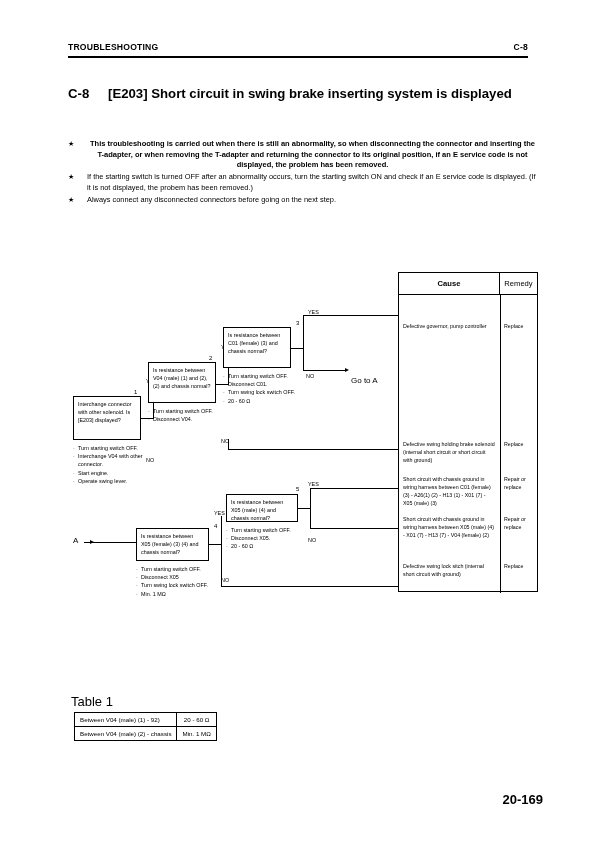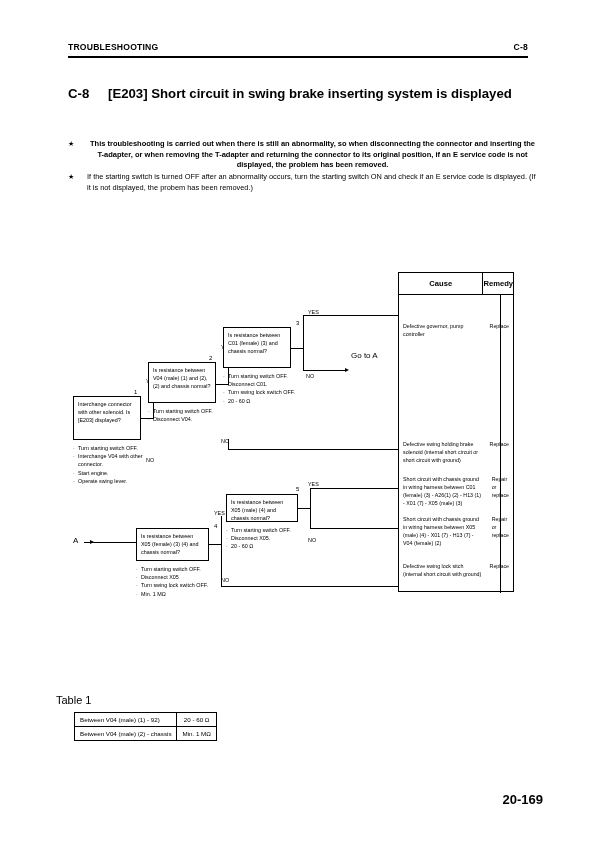--- a/index.html
+++ b/index.html
@@ -81,21 +81,21 @@
     top: 272px;
     width: 470px;
     height: 390px;
   }
 
   
   .ct {
     position: absolute;
     left: 330px;
     top: 0px;
-    width: 116px;
+    width: 140px;
     height: 320px;
     border: 1px solid #000;
     box-sizing: border-box;
   }
   .ct-head {
     position: absolute;
     left: 0; top: 0;
     width: 100%;
     height: 22px;
     display: flex;
@@ -105,21 +105,21 @@
   .ct-head .c1 {
     width: 101px;
     border-right: 1px solid #000;
     box-sizing: border-box;
     display: flex; align-items: center; justify-content: center;
     font-size: 7.6px; font-weight: bold;
   }
   .ct-head .c2 {
     flex: 1;
     display: flex; align-items: center; justify-content: center;
-    font-size: 7.6px; font-weight: bold;
+    font-size: 7.6px; font-weight: normal;
   }
   .ct-vline {
     position: absolute;
     left: 101px; top: 22px;
     width: 1px; height: 298px;
     background: #000;
   }
   .ct-row {
     position: absolute;
     left: 0;
@@ -180,23 +180,23 @@
     position: absolute;
     width: 0; height: 0;
     border-top: 2.6px solid transparent;
     border-bottom: 2.6px solid transparent;
     border-left: 4.2px solid #000;
   }
 
   
   .tbl1-cap {
     position: absolute;
-    left: 56px;
+    left: 71px;
     top: 694px;
-    font-size: 11px;
+    font-size: 13px;
   }
   .tbl1 {
     position: absolute;
     left: 74px;
     top: 712px;
     border-collapse: collapse;
   }
   .tbl1 td {
     border: 1px solid #000;
     font-size: 6.2px;
@@ -231,20 +231,24 @@
 
 <div class="notes">
   <div class="note bold">
     <span class="star">★</span>
     <span class="note-text">This troubleshooting is carried out when there is still an abnormality, so when disconnecting the connector and inserting the T-adapter, or when removing the T-adapter and returning the connector to its original position, if an E service code is not displayed, the problem has been removed.</span>
   </div>
   <div class="note">
     <span class="star">★</span>
     <span class="note-text">If the starting switch is turned OFF after an abnormality occurs, turn the starting switch ON and check if an E service code is displayed. (If it is not displayed, the probem has been removed.)</span>
   </div>
+  <div class="note">
+    <span class="star">★</span>
+    <span class="note-text">Always connect any disconnected connectors before going on the next step.</span>
+  </div>
 </div>
 
 <div class="flow">
 
   <div class="ct">
     <div class="ct-head">
       <div class="c1">Cause</div>
       <div class="c2">Remedy</div>
     </div>
     <div class="ct-vline"></div>
@@ -338,21 +342,21 @@
   <div class="lbl" style="left:240px; top:38px;">YES</div>
   <div class="hline" style="left:223px; top:76px; width:12px;"></div>
   <div class="vline" style="left:235px; top:43px; height:34px;"></div>
 
   <div class="hline" style="left:235px; top:43px; width:95px;"></div>
   <div class="lbl" style="left:238px; top:102px;">NO</div>
 
   <div class="vline" style="left:235px; top:76px; height:22px;"></div>
   <div class="hline" style="left:235px; top:98px; width:43px;"></div>
   <div class="arrow" style="left:277px; top:95.5px;"></div>
-  <div class="lbl big" style="left:283px; top:80px;">Go to A</div>
+  <div class="lbl big" style="left:283px; top:105px;">Go to A</div>
 
   <div class="vline" style="left:160px; top:167px; height:10px;"></div>
   <div class="hline" style="left:160px; top:177px; width:170px;"></div>
 
   <div class="vline" style="left:85px; top:186px; height:0px;"></div>
 
   <div class="lbl big" style="left:5px; top:265px;">A</div>
   <div class="hline" style="left:16px; top:270px; width:52px;"></div>
   <div class="arrow" style="left:22px; top:267.5px;"></div>
 

